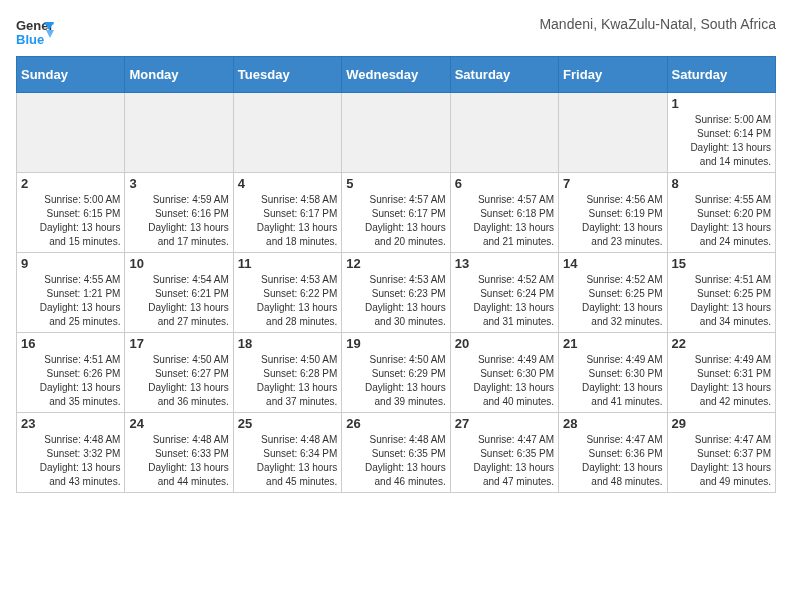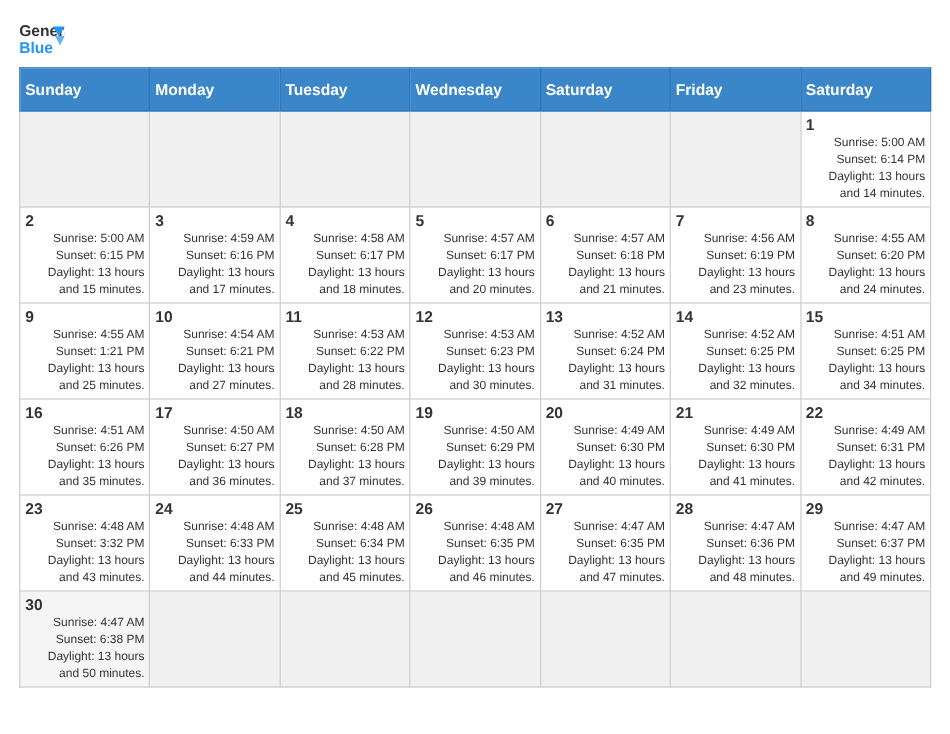--- a/index.html
+++ b/index.html
@@ -86,20 +86,21 @@
 <div class="header">
   <div class="logo">
     <svg class="logo-icon" viewBox="0 0 38 32">
       <text x="0" y="14" font-size="13" font-weight="bold" fill="#333" font-family="Arial">General</text>
       <text x="0" y="28" font-size="13" font-weight="bold" fill="#2196F3" font-family="Arial">Blue</text>
       <polygon points="28,6 38,6 33,14" fill="#2196F3"></polygon>
       <polygon points="30,14 38,14 34,22" fill="#2196F3" opacity="0.7"></polygon>
     </svg>
   </div>
   <div class="title-block">
+    <div class="location">Mandeni, KwaZulu-Natal, South Africa</div>
   </div>
 </div>
 
 <table class="calendar">
   <thead>
     <tr>
     <th>Sunday</th>
         <th>Monday</th>
         <th>Tuesday</th>
         <th>Wednesday</th>
@@ -292,28 +293,14 @@
 Sunset: 6:36 PM
 Daylight: 13 hours and 48 minutes.</div>
         </td>
         <td>
           <span class="day-number">29</span>
           <div class="day-info">Sunrise: 4:47 AM
 Sunset: 6:37 PM
 Daylight: 13 hours and 49 minutes.</div>
         </td>
       </tr>
-      <tr class="last-row">
-        <td>
-          <span class="day-number">30</span>
-          <div class="day-info">Sunrise: 4:47 AM
-Sunset: 6:38 PM
-Daylight: 13 hours and 50 minutes.</div>
-        </td>
-        <td class="empty"></td>
-        <td class="empty"></td>
-        <td class="empty"></td>
-        <td class="empty"></td>
-        <td class="empty"></td>
-        <td class="empty"></td>
-      </tr>
     </tbody>
 </table>
 
 </body></html>

